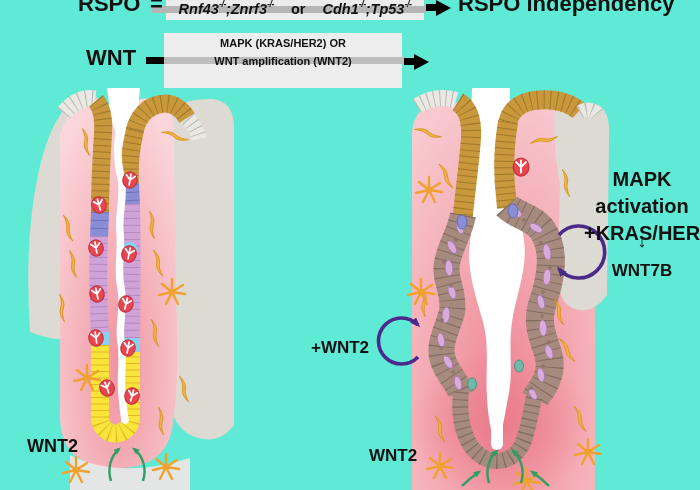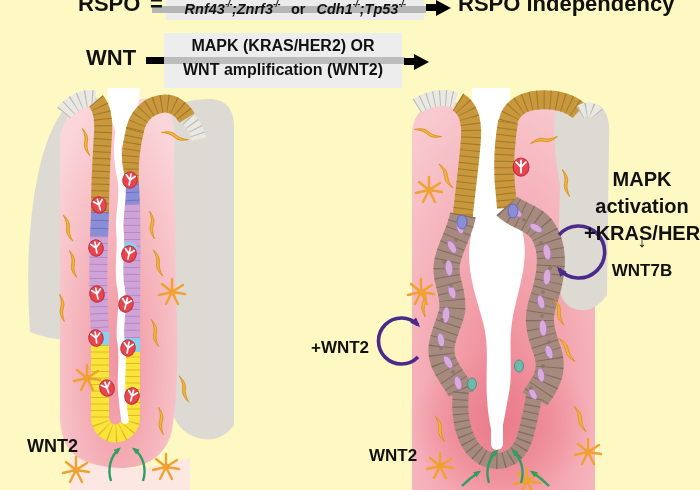--- a/index.html
+++ b/index.html
@@ -1,28 +1,28 @@
 <!DOCTYPE html>
 <html><head>
 <meta charset="utf-8">
 <style>
   html,body{margin:0;padding:0;background:#fff;}
-  .stage{position:relative;width:700px;height:490px;overflow:hidden;background:#fef9c3;
+  .stage{position:relative;width:700px;height:490px;overflow:hidden;background:#5eead4;
          font-family:"Liberation Sans",sans-serif;color:#111;}
   .stage svg{position:absolute;left:0;top:0;}
   .lbl{position:absolute;font-weight:700;color:#111;line-height:1.05;z-index:3;}
   .preline{white-space:pre-line;text-align:center;}
   .italic{font-style:italic;}
   sup.ko{font-size:9px;font-weight:700;font-style:italic;position:relative;top:-1px;letter-spacing:-.5px;}
   .genebox{position:absolute;left:166px;top:-12px;width:258px;height:32px;background:#ececec;z-index:2;}
   .genebox .shaft{position:absolute;left:-14px;right:-2px;top:18px;height:7px;background:#b6b6b6;}
   .genebox .txt{position:relative;z-index:1;text-align:center;padding-top:12px;font-size:14.5px;font-weight:700;}
   .wntbox{position:absolute;left:164px;top:33px;width:238px;height:55px;background:#ededed;z-index:2;}
   .wntbox .shaft{position:absolute;left:-3px;right:-3px;top:24px;height:7px;background:#bdbdbd;}
-  .wntbox .l1,.wntbox .l2{position:relative;z-index:1;text-align:center;font-size:16px;font-weight:700;}
+  .wntbox .l1,.wntbox .l2{position:relative;z-index:1;text-align:center;font-size:11px;font-weight:700;}
   .wntbox .l1{margin-top:4px;}
   .wntbox .l2{margin-top:6px;}
   .harrow{position:absolute;display:flex;align-items:center;z-index:3;}
   .harrow .stub{width:10px;height:7px;background:#000;}
   .harrow .tri{width:0;height:0;border-left:15px solid #000;border-top:8px solid transparent;border-bottom:8px solid transparent;}
   .blackstub{position:absolute;background:#000;z-index:3;}
   .bnd{fill:none;}
   .rg{fill:none;opacity:.65;}
 </style>
 </head>
@@ -224,21 +224,21 @@
 
     <path d="M418,357 A23,23 0 1 1 418,325" stroke="#4b2a8a" stroke-width="3.6" fill="none" marker-end="url(#mp)"></path>
     <path d="M559,235 A26,26 0 1 1 559,269" stroke="#4b2a8a" stroke-width="3.6" fill="none" marker-end="url(#mp)"></path>
   </g>
 </svg>
 
 <div class="lbl" style="left:78px;top:-8px;font-size:22px;">RSPO</div>
 <div class="lbl" style="left:150px;top:-8px;font-size:22px;">=</div>
 <div class="genebox">
   <div class="shaft"></div>
-  <div class="txt"><span class="italic">Rnf43</span><sup class="ko">-/-</sup><span class="italic">;Znrf3</span><sup class="ko">-/-</sup><span style="margin:0 11px;">or</span><span class="italic">Cdh1</span><sup class="ko">-/-</sup><span class="italic">;Tp53</span><sup class="ko">-/-</sup></div>
+  <div class="txt"><span class="italic">Rnf43</span><sup class="ko">-/-</sup><span class="italic">;Znrf3</span><sup class="ko">-/-</sup><span style="margin:0 17px;">or</span><span class="italic">Cdh1</span><sup class="ko">-/-</sup><span class="italic">;Tp53</span><sup class="ko">-/-</sup></div>
 </div>
 <div class="harrow" style="left:426px;top:-1px;height:17px;">
       <div class="stub"></div>
       <div class="tri"></div>
     </div>
 <div class="lbl" style="left:458px;top:-8px;font-size:22px;">RSPO independency</div>
 
 <div class="lbl" style="left:86px;top:46px;font-size:22px;">WNT</div>
 <div class="blackstub" style="left:146px;top:57px;width:18px;height:7px;"></div>
 <div class="wntbox">

